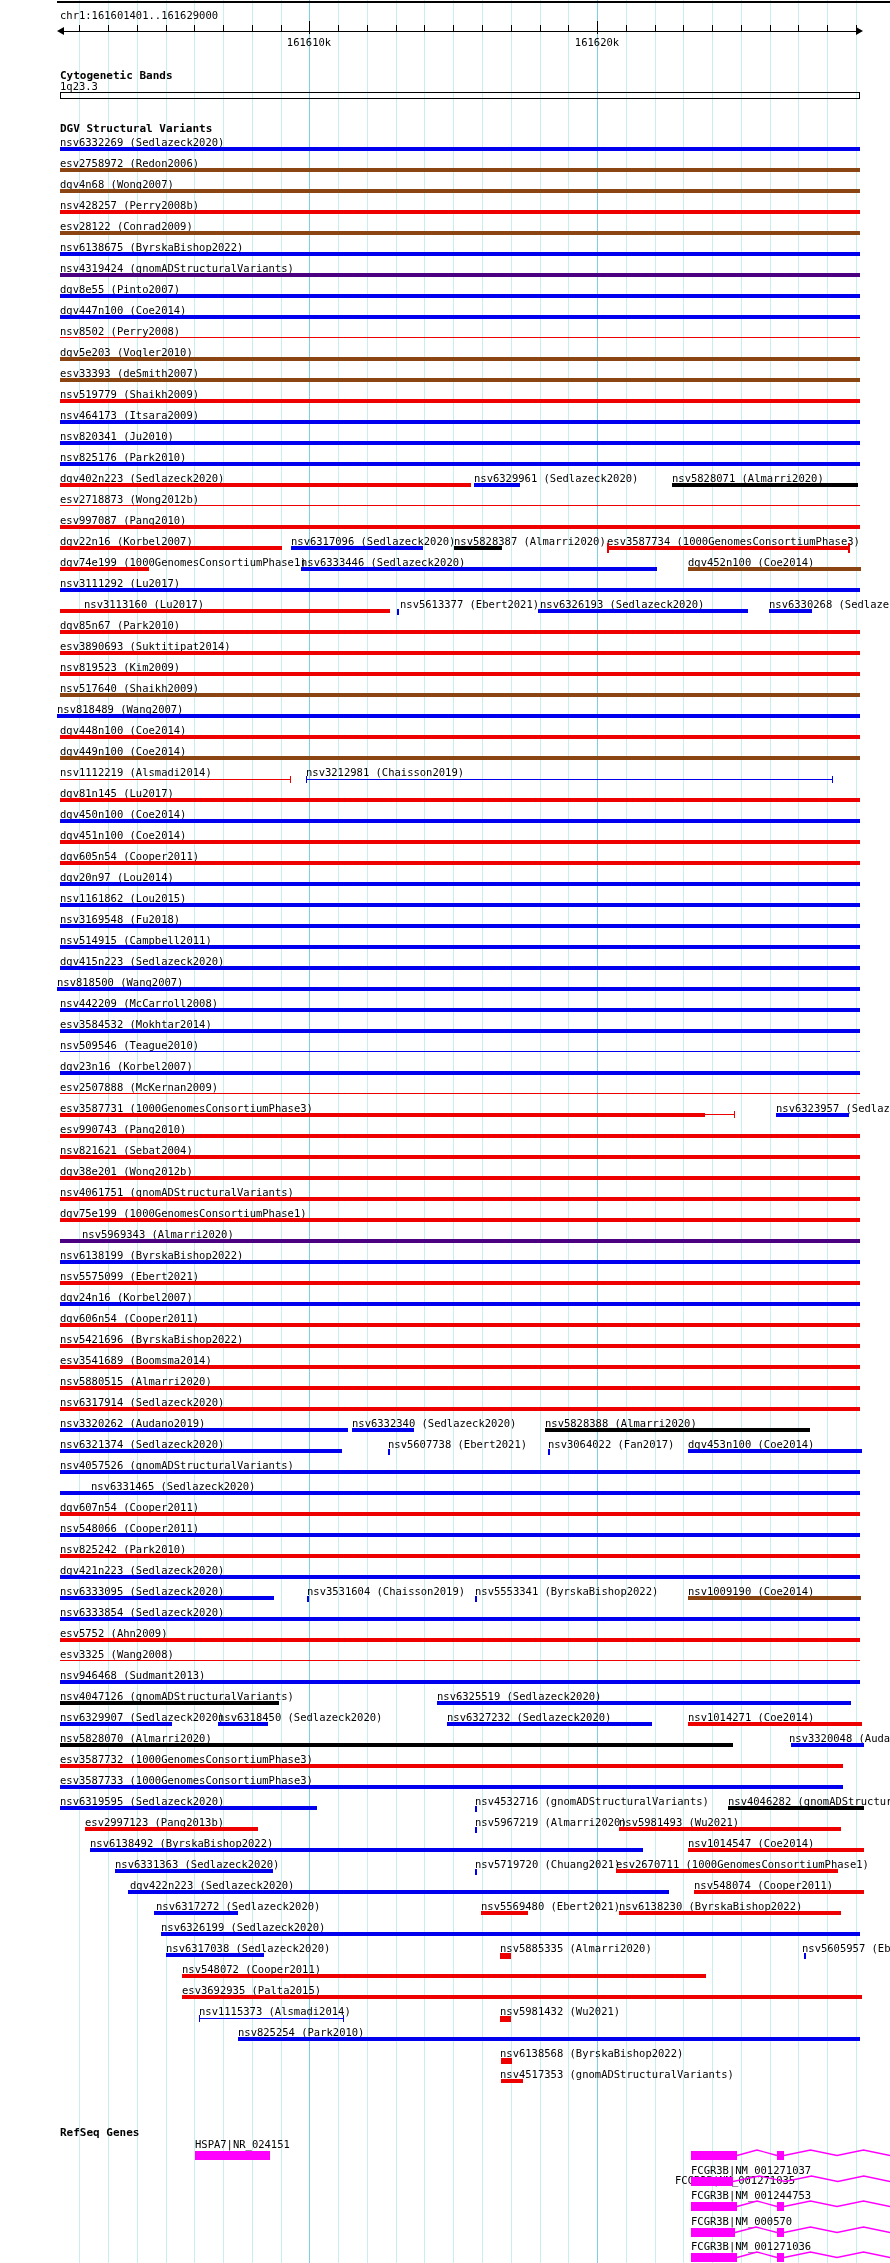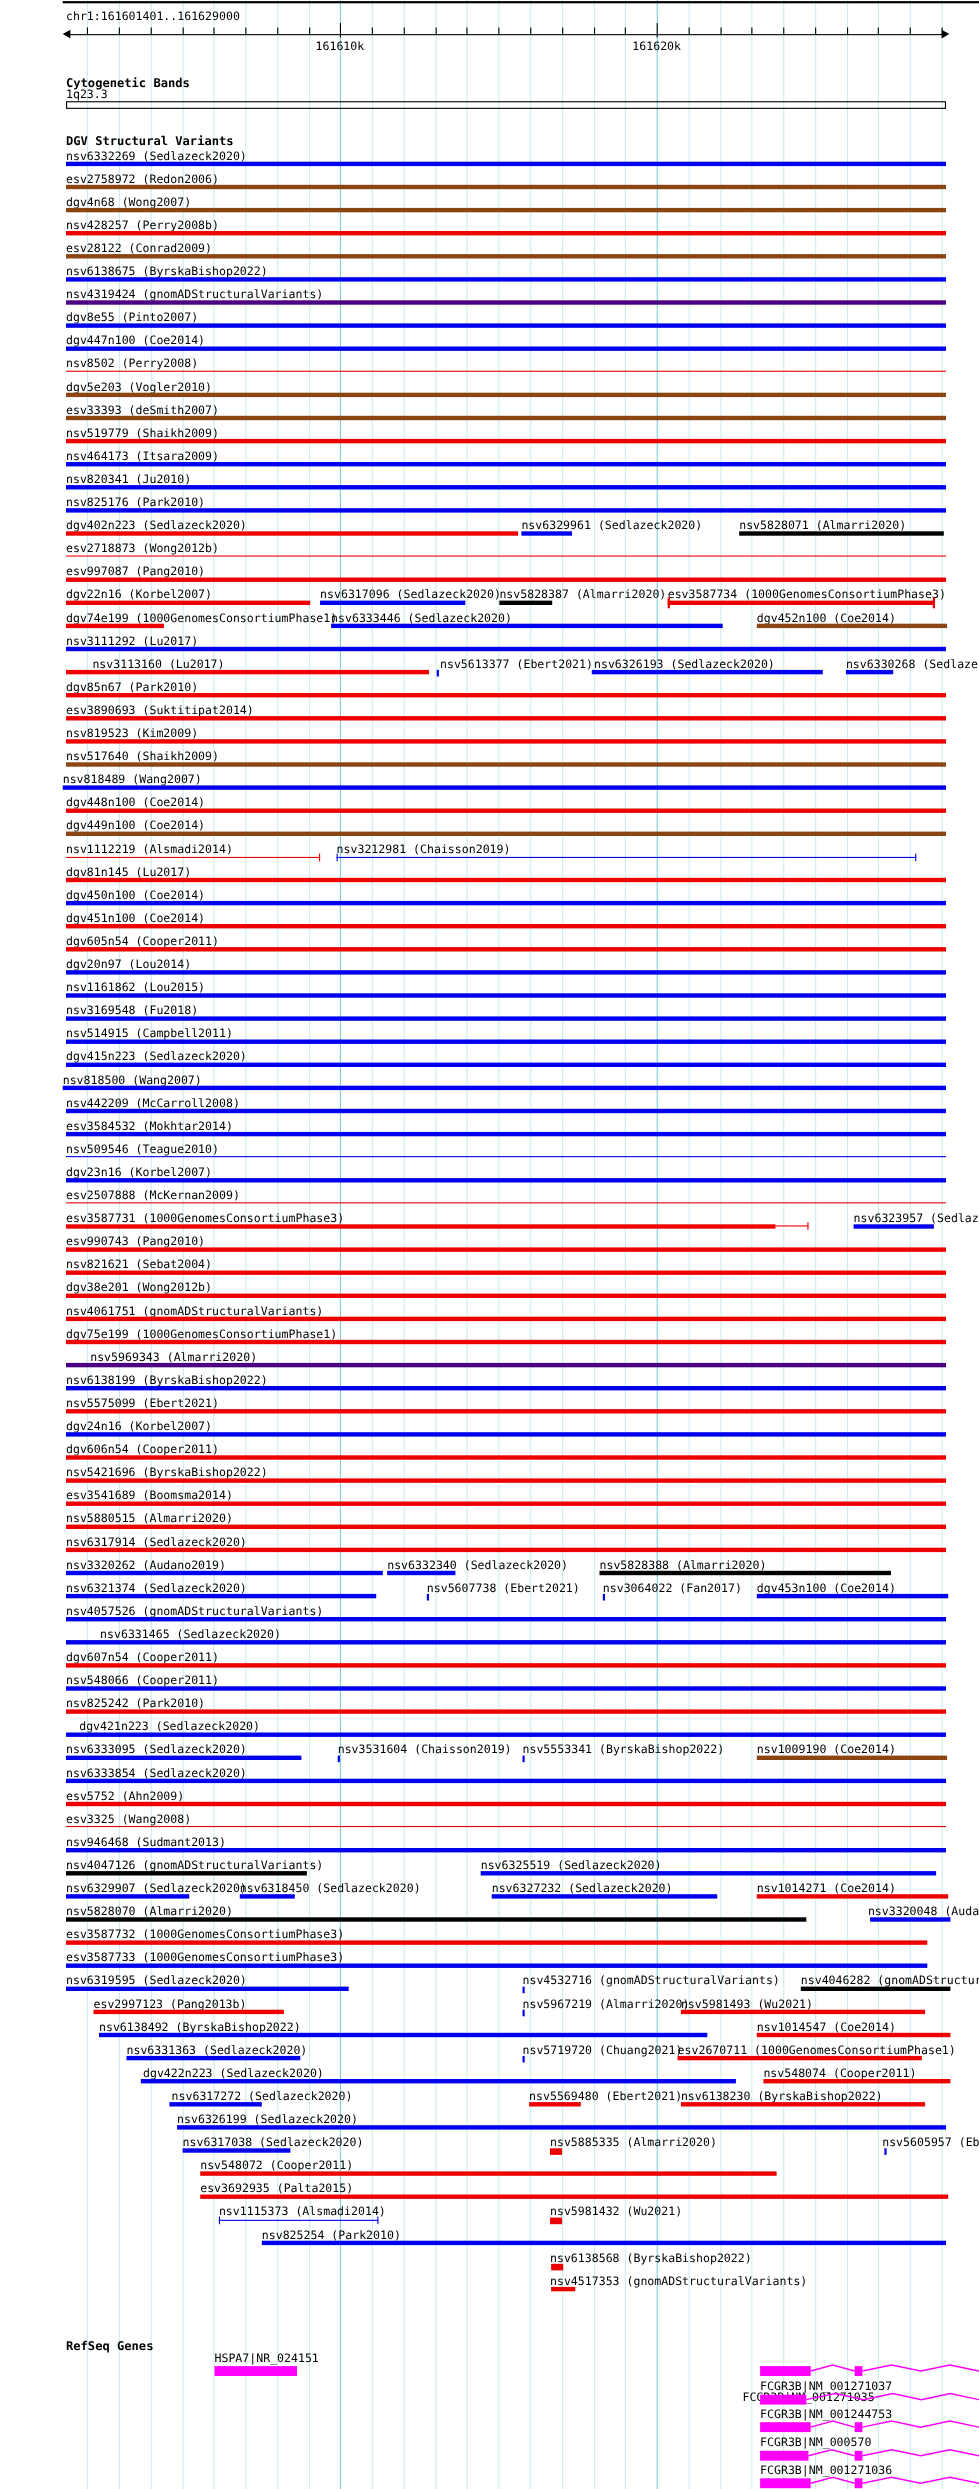--- a/index.html
+++ b/index.html
@@ -261,21 +261,21 @@
     <div class="lbl" style="left: 60px; top: 1460px;">nsv4057526 (gnomADStructuralVariants)</div>
     <div class="bar" style="left: 60px; top: 1470px; width: 800px; height: 4px; background: rgb(0, 0, 238);"></div>
     <div class="lbl" style="left: 60px; top: 1481px; margin-left: 31px;">nsv6331465 (Sedlazeck2020)</div>
     <div class="bar" style="left: 60px; top: 1491px; width: 800px; height: 4px; background: rgb(0, 0, 238);"></div>
     <div class="lbl" style="left: 60px; top: 1502px;">dgv607n54 (Cooper2011)</div>
     <div class="bar" style="left: 60px; top: 1512px; width: 800px; height: 4px; background: rgb(238, 0, 0);"></div>
     <div class="lbl" style="left: 60px; top: 1523px;">nsv548066 (Cooper2011)</div>
     <div class="bar" style="left: 60px; top: 1533px; width: 800px; height: 4px; background: rgb(0, 0, 238);"></div>
     <div class="lbl" style="left: 60px; top: 1544px;">nsv825242 (Park2010)</div>
     <div class="bar" style="left: 60px; top: 1554px; width: 800px; height: 4px; background: rgb(238, 0, 0);"></div>
-    <div class="lbl" style="left: 60px; top: 1565px; margin-left: 12px;">dgv421n223 (Sedlazeck2020)</div>
+    <div class="lbl" style="left: 60px; top: 1565px;">dgv421n223 (Sedlazeck2020)</div>
     <div class="bar" style="left: 60px; top: 1575px; width: 800px; height: 4px; background: rgb(0, 0, 238);"></div>
     <div class="lbl" style="left: 60px; top: 1586px;">nsv6333095 (Sedlazeck2020)</div>
     <div class="bar" style="left: 60px; top: 1596px; width: 214px; height: 4px; background: rgb(0, 0, 238);"></div>
     <div class="lbl" style="left: 307px; top: 1586px;">nsv3531604 (Chaisson2019)</div>
     <div class="bar" style="left: 307px; top: 1596px; width: 2px; height: 6px; background: rgb(0, 0, 238);"></div>
     <div class="lbl" style="left: 475px; top: 1586px;">nsv5553341 (ByrskaBishop2022)</div>
     <div class="bar" style="left: 475px; top: 1596px; width: 2px; height: 6px; background: rgb(0, 0, 238);"></div>
     <div class="lbl" style="left: 688px; top: 1586px;">nsv1009190 (Coe2014)</div>
     <div class="bar" style="left: 688px; top: 1596px; width: 173px; height: 4px; background: rgb(139, 69, 19);"></div>
     <div class="lbl" style="left: 60px; top: 1607px;">nsv6333854 (Sedlazeck2020)</div>

